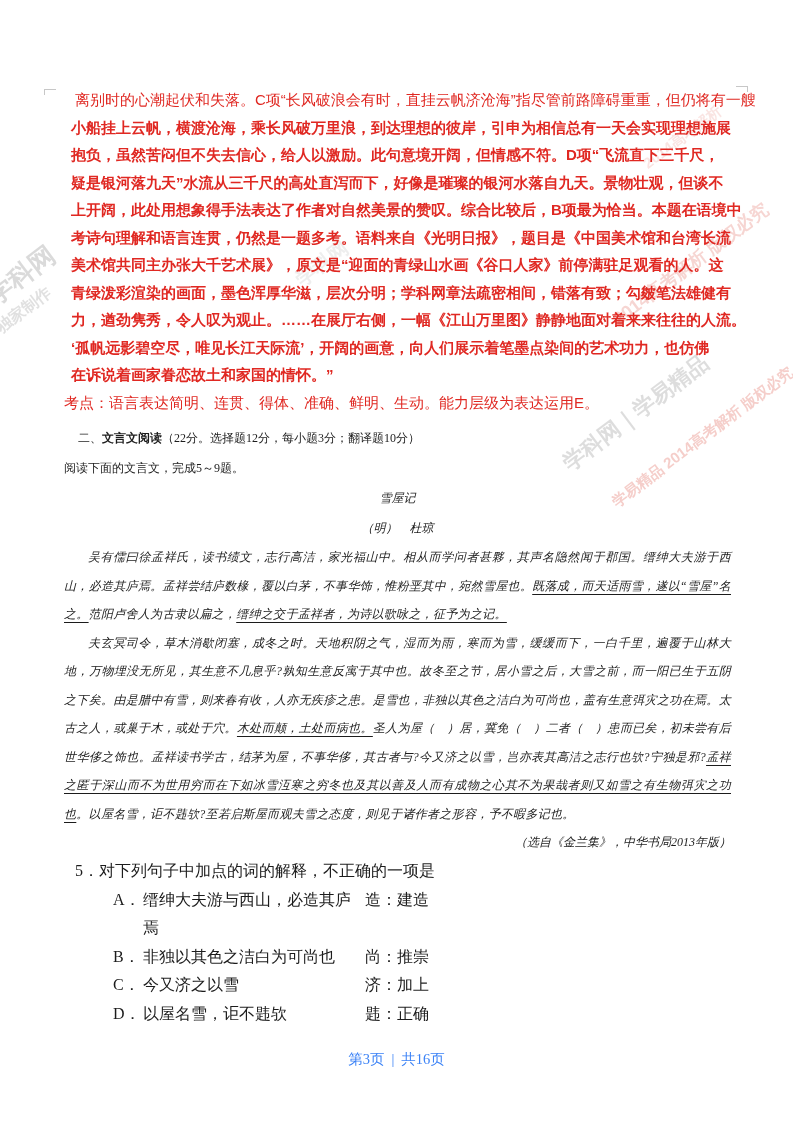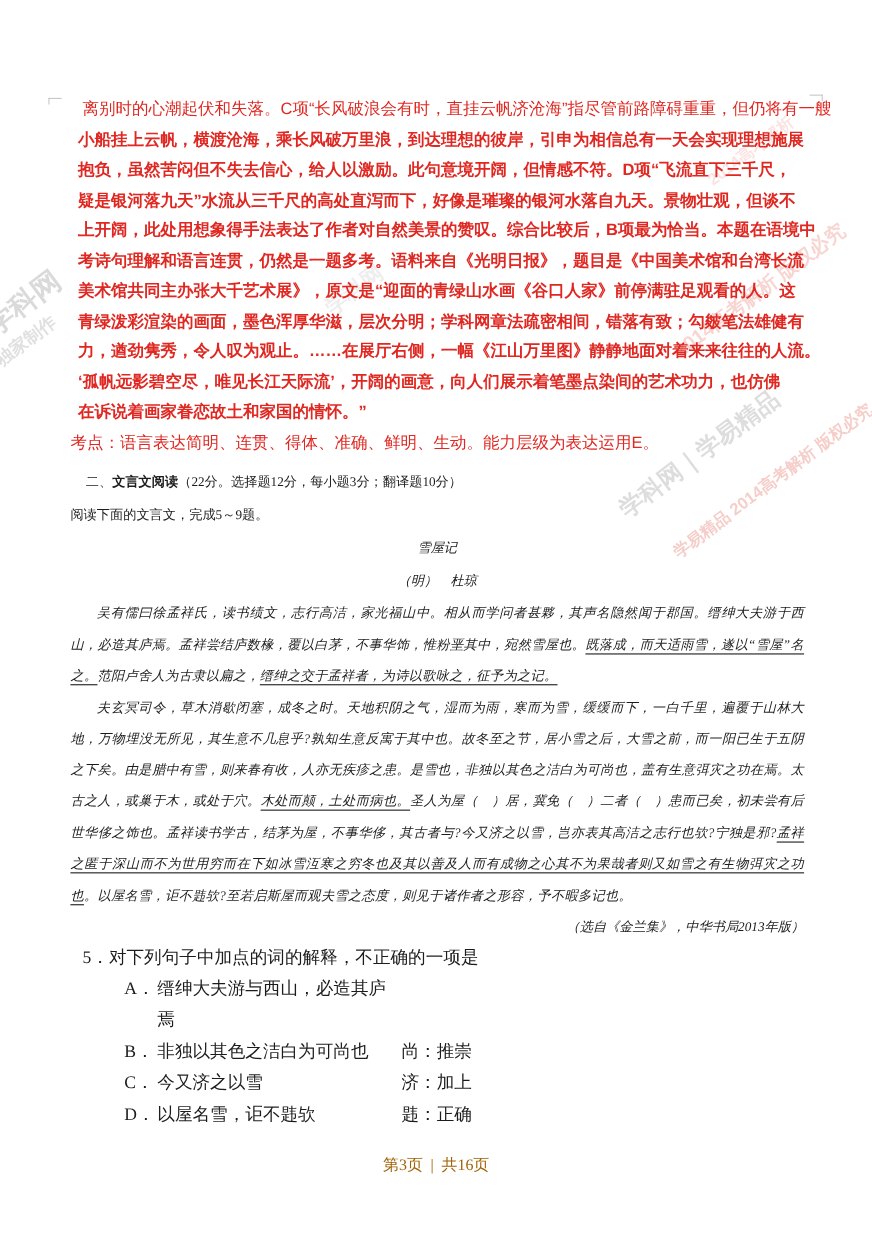--- a/index.html
+++ b/index.html
@@ -64,21 +64,21 @@
   .q-stem{margin-left:11px;}
   .option{display:flex;margin-left:49px;}
   .opt-label{width:30px;}
   .opt-sentence{width:222px;}
   .opt-gloss{}
   
   .footer{
     position:absolute;z-index:2;
     left:0;right:0;top:1050px;
     text-align:center;
-    font-size:14.5px;color:#a16207;
+    font-size:14.5px;color:#3b82f6;
   }
   .footer .sep{padding:0 7px;}
 </style>
 </head>
 <body>
 
 <div class="page">
 
   <div class="crop-mark left"></div>
   <div class="crop-mark right"></div>
@@ -124,20 +124,21 @@
 
       <div class="source-line">（选自《金兰集》，中华书局2013年版）</div>
     </div>
 
     <div class="q5">
       <div class="q-stem">5．对下列句子中加点的词的解释，不正确的一项是</div>
 
       <div class="option">
         <span class="opt-label">A．</span>
         <span class="opt-sentence">缙绅大夫游与西山，必造其庐焉</span>
+        <span class="opt-gloss">造：建造</span>
       </div>
       <div class="option">
         <span class="opt-label">B．</span>
         <span class="opt-sentence">非独以其色之洁白为可尚也</span>
         <span class="opt-gloss">尚：推崇</span>
       </div>
       <div class="option">
         <span class="opt-label">C．</span>
         <span class="opt-sentence">今又济之以雪</span>
         <span class="opt-gloss">济：加上</span>

